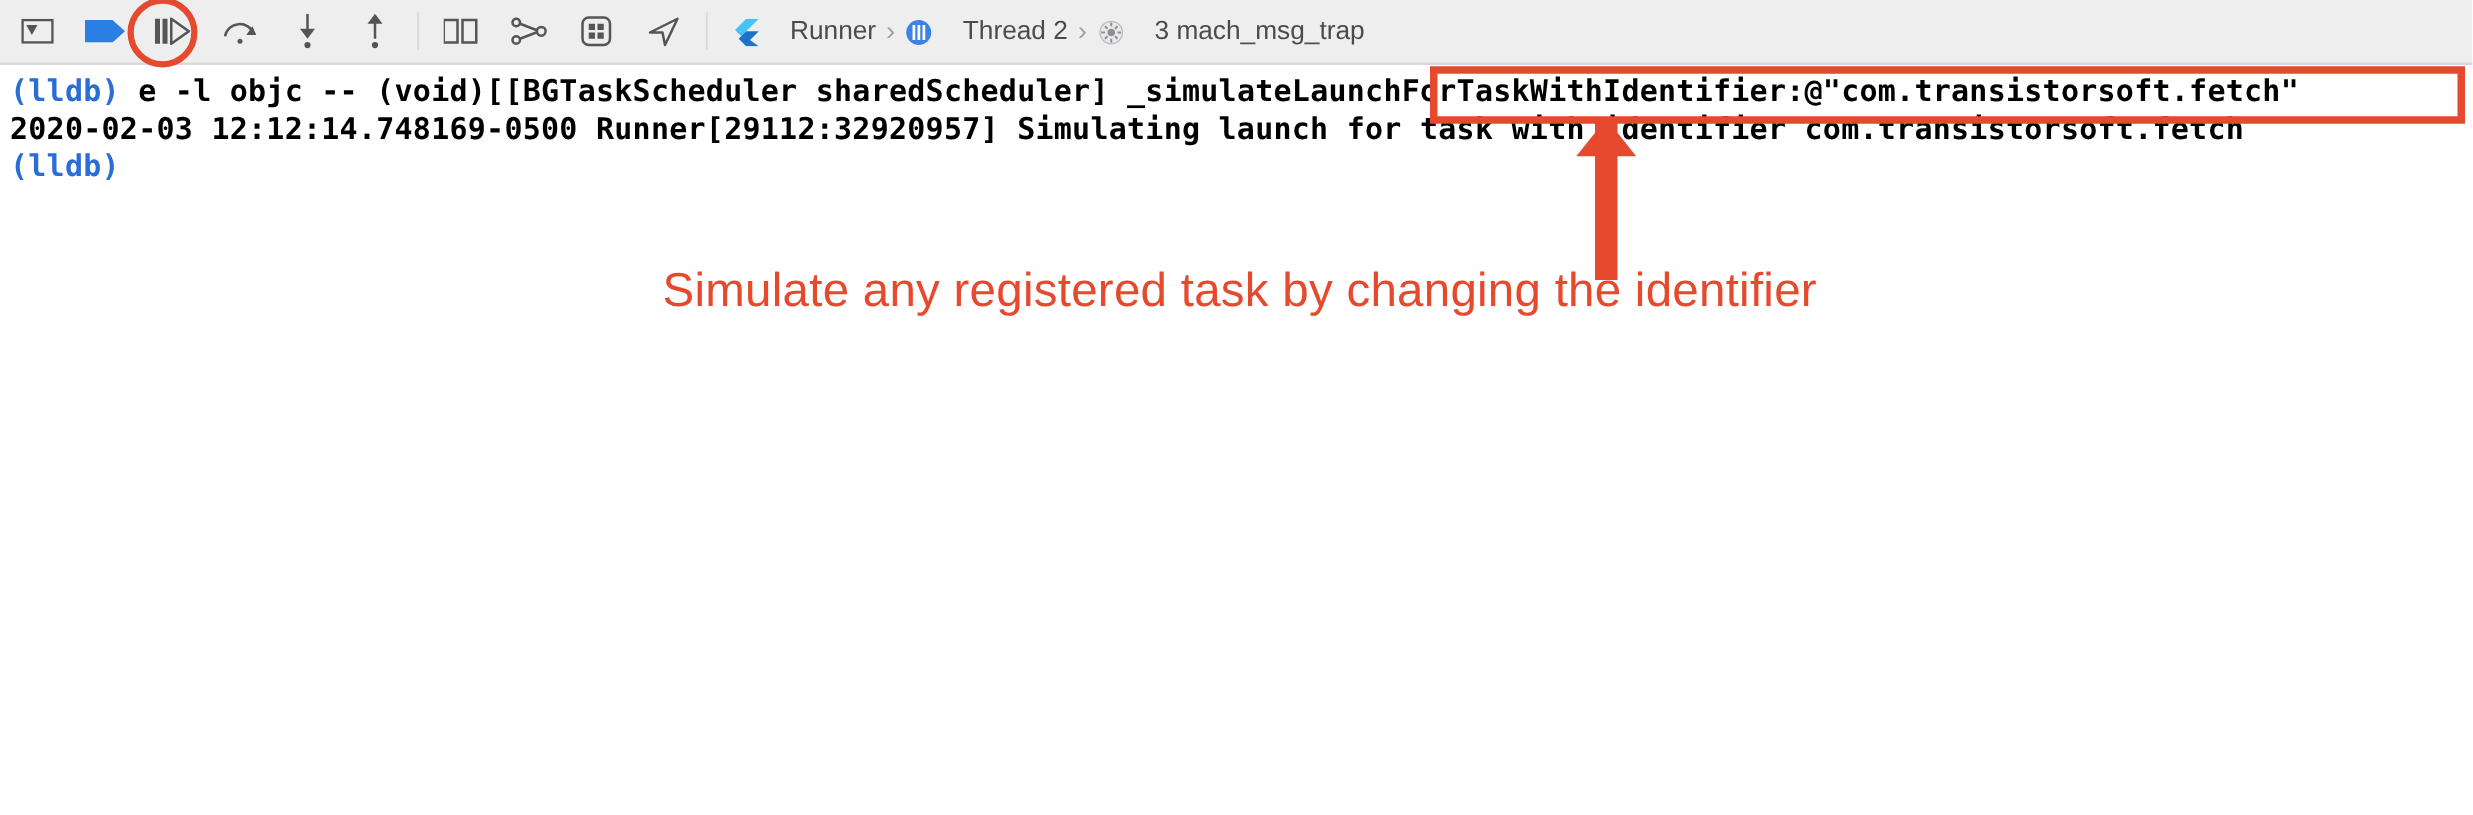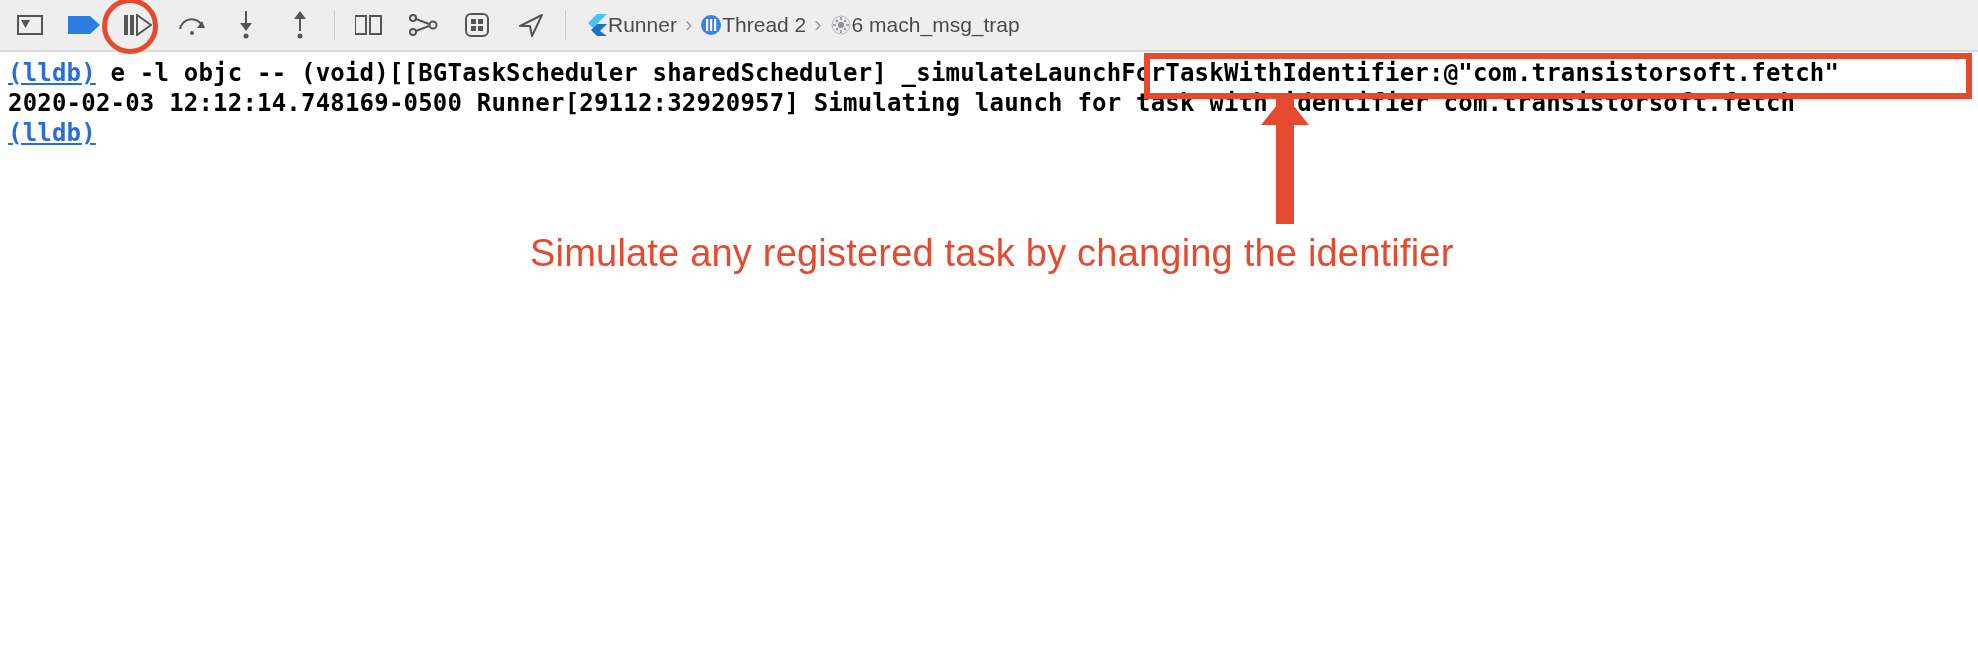--- a/index.html
+++ b/index.html
@@ -50,37 +50,37 @@
     .toolbar-wrap { position: relative; }
     
     .crumb {
       display: flex;
       align-items: center;
       gap: 6px;
       font-size: 21px;
       color: #4b4b4d;
       margin-left: 2px;
     }
-    .crumb-item { display: flex; align-items: center; gap: 0; }
+    .crumb-item { display: flex; align-items: flex-end; gap: 24px; }
     .crumb-sep { color: #a0a0a4; margin: 0 2px; font-size: 22px; }
     .crumb-icon {
       width: 22px; height: 22px;
       display:flex; align-items:center; justify-content:center;
     }
     
     .console {
       font-family: "SF Mono","Menlo","Monaco",monospace;
       font-size: 24px;
       font-weight: bold;
       line-height: 1.25;
       padding: 6px 8px;
       white-space: pre;
       letter-spacing: 0.2px;
     }
-    .lldb { color: #2a6dd6; text-decoration: underline; }
+    .lldb { color: #2a6dd6; }
     .console-line { display: block; }
     
     .hl-box {
       position: absolute;
       border: 6px solid #e54a2e;
       pointer-events: none;
       z-index: 9;
     }
     .hl-box-1 {
       left: 1144px; top: 53px;
@@ -103,21 +103,21 @@
       left: 50%;
       transform: translateX(-50%);
       width: 0; height: 0;
       border-left: 24px solid transparent;
       border-right: 24px solid transparent;
       border-bottom: 30px solid #e54a2e;
     }
     .annotation-text {
       position: absolute;
       left: 530px;
-      top: 232px;
+      top: 212px;
       font-size: 38px;
       color: #e54a2e;
       font-weight: 400;
       letter-spacing: 0.2px;
       z-index: 8;
     }
     .blue-tag { color:#1e7fe8; }
   </style>
 </head>
 <body>
@@ -232,21 +232,21 @@
       </div>
       <span class="crumb-sep">›</span>
       <div class="crumb-item">
         <span class="crumb-icon">
           <svg width="20" height="20" viewBox="0 0 20 20">
               <circle cx="10" cy="10" r="9" fill="#e8e8ea" stroke="#bcbcc0" stroke-width="1"></circle>
               <circle cx="10" cy="10" r="3" fill="#8f8f93"></circle>
               <path d="M10 2 L10 5 M10 15 L10 18 M2 10 L5 10 M15 10 L18 10 M5 5 L7 7 M13 13 L15 15 M15 5 L13 7 M7 13 L5 15" stroke="#8f8f93" stroke-width="1.6"></path>
             </svg>
         </span>
-        <span>6 mach_msg_trap</span>
+        <span>3 mach_msg_trap</span>
       </div>
     </div>
   </div>
 </div>
 
 <div class="console"><span class="console-line"><span class="lldb">(lldb)</span><span> e -l objc -- (void)[[BGTaskScheduler sharedScheduler] _simulateLaunchForTaskWithIdentifier:@"</span><span>com.transistorsoft.fetch</span><span>"</span></span><span class="console-line">2020-02-03 12:12:14.748169-0500 Runner[29112:32920957] Simulating launch for task with identifier com.transistorsoft.fetch</span><span class="console-line"><span class="lldb">(lldb)</span></span></div>
 
 <div class="hl-box hl-box-1"></div>
 <div class="arrow"></div>
 <div class="annotation-text">Simulate any registered task by changing the identifier</div>

